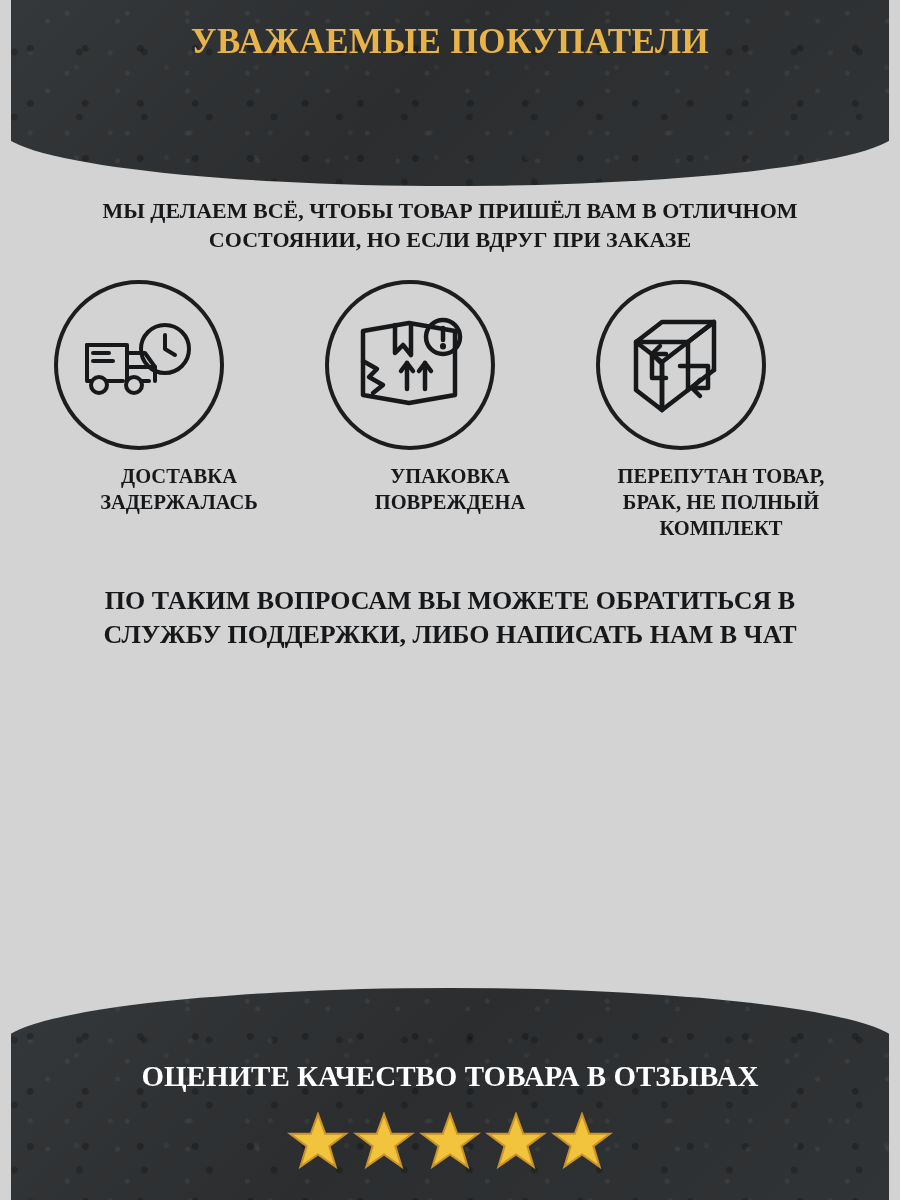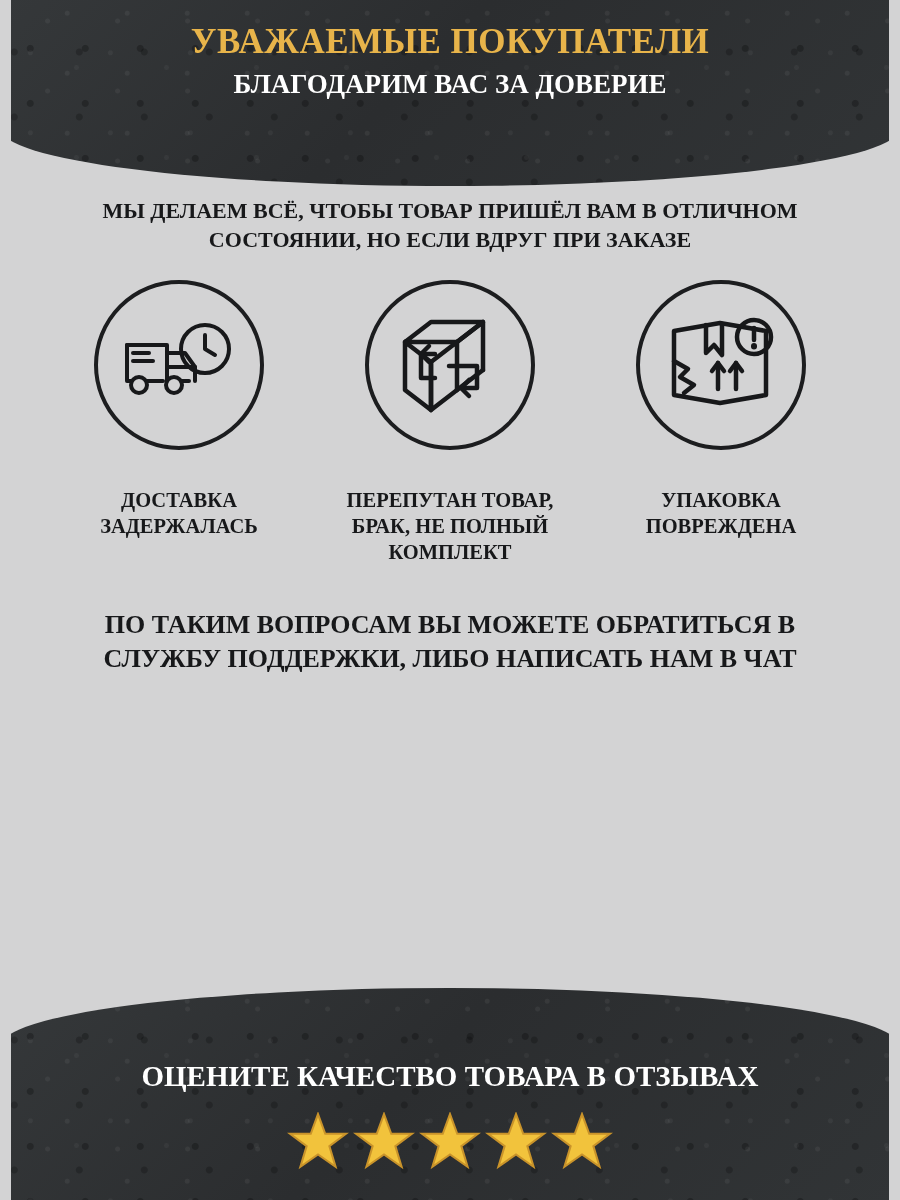--- a/index.html
+++ b/index.html
@@ -114,22 +114,20 @@
     margin-top: 26px;
     display: flex;
     justify-content: space-between;
     align-items: flex-start;
     padding: 0 14px;
   }
   .icon-item {
     width: 250px;
     display: flex;
     flex-direction: column;
-    align-items: center;
-    gap: 24px;
   }
   .icon-circle {
     width: 170px;
     height: 170px;
     border: 4px solid #1c1d1f;
     border-radius: 50%;
     display: flex;
     align-items: center;
     justify-content: center;
     background: transparent;
@@ -199,21 +197,20 @@
 <div class="poster">
 
   <div class="band band-top"></div>
   <div class="band band-bottom"></div>
 
   <div class="frame-left"></div>
   <div class="frame-right"></div>
 
   <div class="header">
     <div class="header-title">Уважаемые покупатели</div>
-    <div class="header-sub">Благодарим вас за доверие</div>
   </div>
 
   <div class="main">
 
     <div class="intro">Мы делаем всё, чтобы товар пришёл вам в отличном состоянии, но если вдруг при заказе</div>
 
     <div class="icons-row">
 
       <div class="icon-item">
         <div class="icon-circle">
@@ -233,20 +230,45 @@
 
               <circle cx="20" cy="70" r="8"></circle>
               <circle cx="55" cy="70" r="8"></circle>
 
               <circle cx="86" cy="34" r="24"></circle>
               <path d="M86 20 L86 34 L96 40"></path>
             </svg>
           </span>
         </div>
         <div class="icon-caption">Доставка задержалась</div>
+      </div>
+
+      <div class="icon-item">
+        <div class="icon-circle">
+          <span>
+            <svg width="118" height="108" viewBox="0 0 118 108" fill="none" stroke="#17181a" stroke-width="4.5" stroke-linecap="round" stroke-linejoin="round">
+
+              <path d="M12 22 L58 14 L104 22 L104 86 L58 94 L12 86 Z"></path>
+
+              <path d="M44 16 L44 44 L52 36 L60 46 L60 15"></path>
+
+              <path d="M12 52 L26 60 L18 68 L32 76 L22 84"></path>
+
+              <path d="M56 80 L56 54"></path>
+              <path d="M50 62 L56 54 L62 62"></path>
+              <path d="M74 80 L74 54"></path>
+              <path d="M68 62 L74 54 L80 62"></path>
+
+              <circle cx="92" cy="28" r="17"></circle>
+              <path d="M92 19 L92 31"></path>
+              <path d="M92 37 L92 37.5" stroke-width="6"></path>
+            </svg>
+          </span>
+        </div>
+        <div class="icon-caption">Упаковка повреждена</div>
       </div>
 
       <div class="icon-item">
         <div class="icon-circle">
           <span>
             <svg width="118" height="110" viewBox="0 0 118 110" fill="none" stroke="#17181a" stroke-width="4.5" stroke-linecap="round" stroke-linejoin="round">
 
               <path d="M14 34 L40 14 L92 14 L66 34 Z"></path>
               <path d="M14 34 L14 82 L40 102 L40 54 Z"></path>
               <path d="M40 54 L66 34 L66 82 L40 102 Z"></path>
@@ -256,45 +278,20 @@
               <path d="M44 46 L30 46 L30 70 L44 70"></path>
               <path d="M38 38 L30 46 L38 54"></path>
               <path d="M58 58 L86 58 L86 80 L70 80"></path>
               <path d="M78 72 L70 80 L78 88"></path>
             </svg>
           </span>
         </div>
         <div class="icon-caption">Перепутан товар, брак, не полный комплект</div>
       </div>
 
-      <div class="icon-item">
-        <div class="icon-circle">
-          <span>
-            <svg width="118" height="108" viewBox="0 0 118 108" fill="none" stroke="#17181a" stroke-width="4.5" stroke-linecap="round" stroke-linejoin="round">
-
-              <path d="M12 22 L58 14 L104 22 L104 86 L58 94 L12 86 Z"></path>
-
-              <path d="M44 16 L44 44 L52 36 L60 46 L60 15"></path>
-
-              <path d="M12 52 L26 60 L18 68 L32 76 L22 84"></path>
-
-              <path d="M56 80 L56 54"></path>
-              <path d="M50 62 L56 54 L62 62"></path>
-              <path d="M74 80 L74 54"></path>
-              <path d="M68 62 L74 54 L80 62"></path>
-
-              <circle cx="92" cy="28" r="17"></circle>
-              <path d="M92 19 L92 31"></path>
-              <path d="M92 37 L92 37.5" stroke-width="6"></path>
-            </svg>
-          </span>
-        </div>
-        <div class="icon-caption">Упаковка повреждена</div>
-      </div>
-
     </div>
 
     <div class="subtext">По таким вопросам вы можете обратиться в службу поддержки, либо написать нам в чат</div>
   </div>
 
   <div class="footer">
     <div class="footer-title">Оцените качество товара в отзывах</div>
     <div class="stars">
       <span class="star">
         <svg width="62" height="60" viewBox="0 0 60 58">

